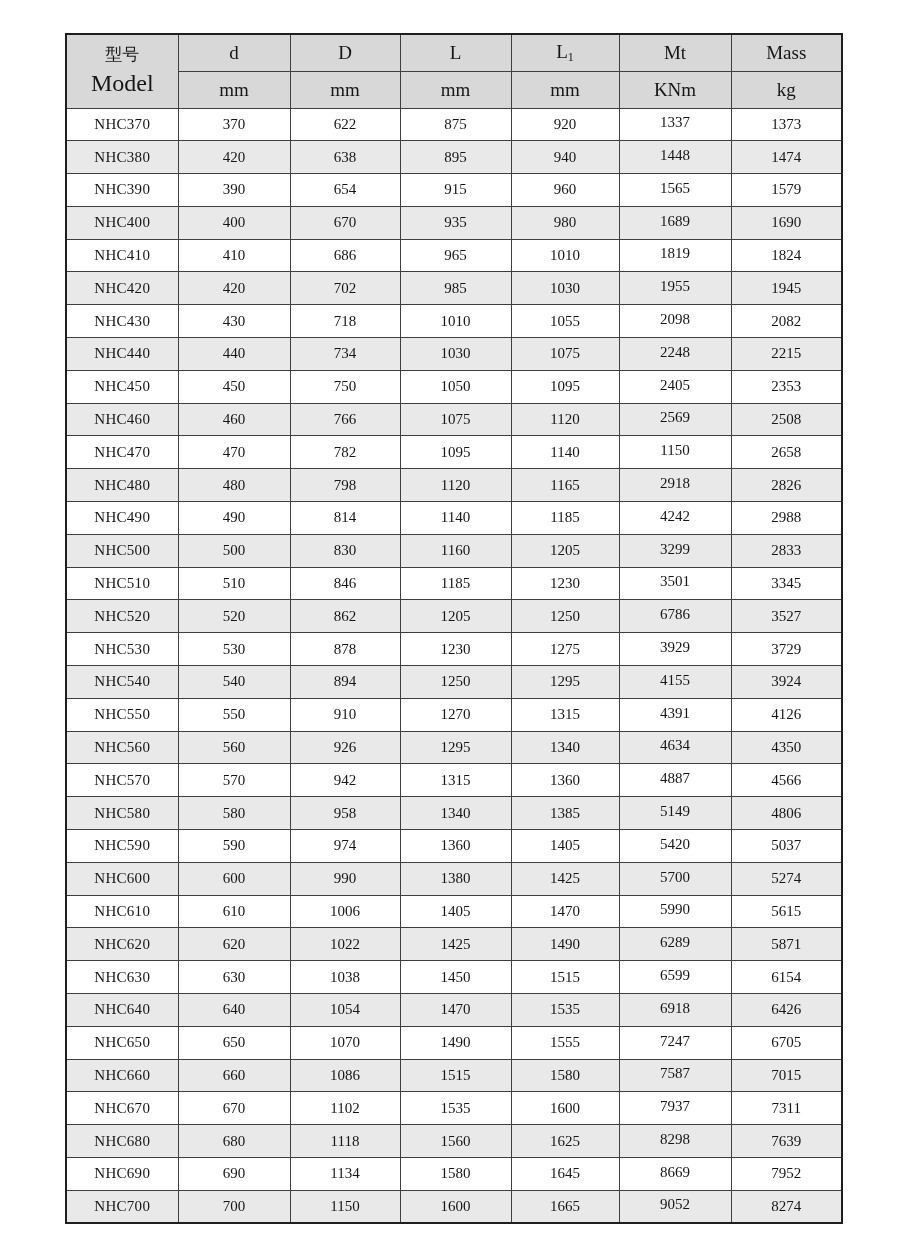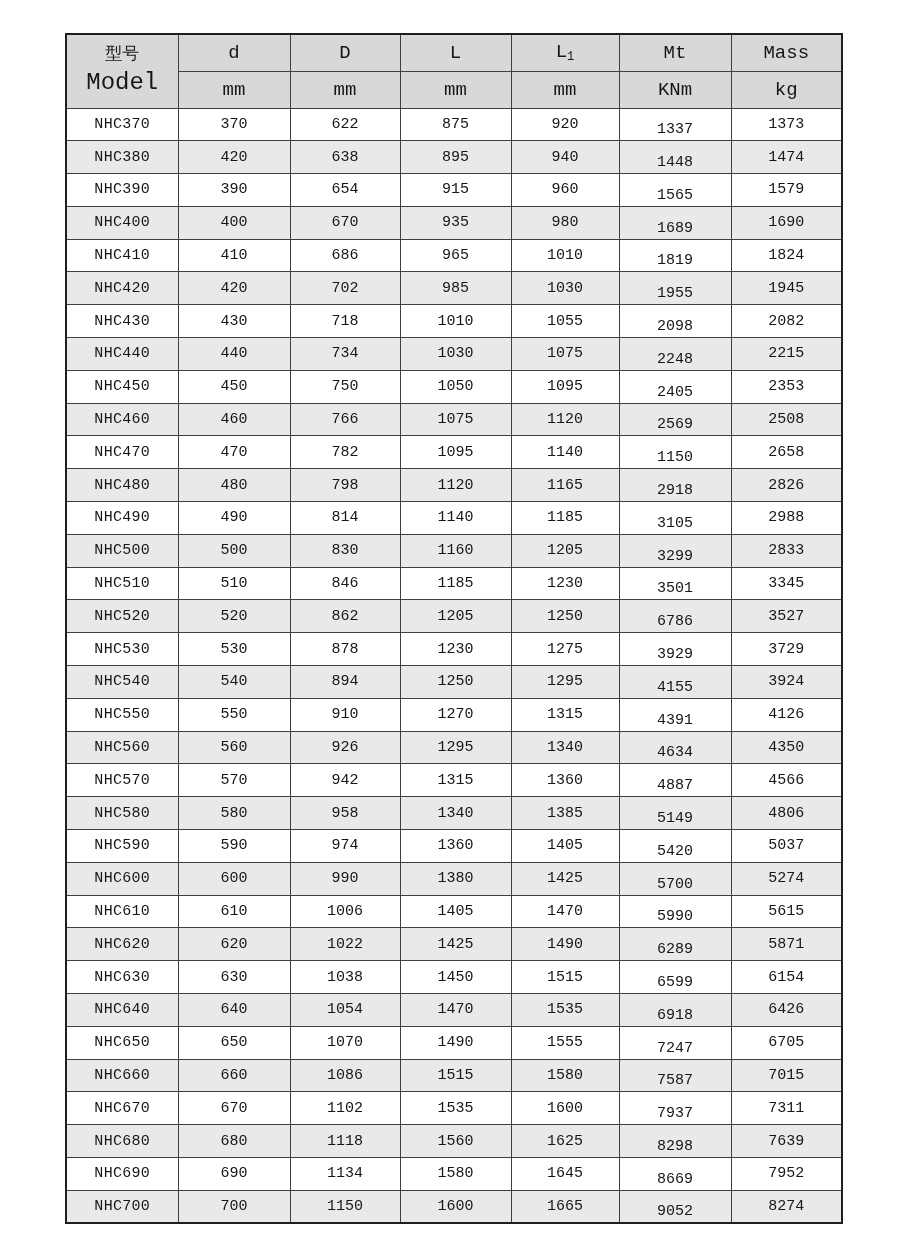--- a/index.html
+++ b/index.html
@@ -7,21 +7,21 @@
     margin: 0;
     padding: 0;
     background: #ffffff;
   }
   .page {
     position: relative;
     width: 901px;
     height: 1252px;
     background: #ffffff;
     overflow: hidden;
-    font-family: Liberation Mono, monospace;
+    font-family: Liberation Serif, serif;
   }
   table.spec {
     position: absolute;
     left: 65px;
     top: 33px;
     width: 776px;
     border-collapse: collapse;
     table-layout: fixed;
     border: 2px solid #1f1f1f;
     color: #161616;
@@ -54,21 +54,21 @@
     background: #ffffff;
   }
   tbody tr.alt td { background: #e9e9e9; }
   tbody td.model-cell { font-size: 15px; letter-spacing: 0.3px; }
   
   tbody td.mt-cell {
     vertical-align: bottom;
   }
   tbody td.mt-cell .v {
     display: block;
-    padding-bottom: 3px;
+    padding-bottom: 10px;
     line-height: 1;
     text-align: center;
   }
 </style>
 </head>
 <body>
 
 <div class="page">
   <table class="spec">
     <colgroup>
@@ -235,21 +235,21 @@
           </td>
           <td>2826</td>
         </tr>
         <tr>
           <td class="model-cell">NHC490</td>
           <td>490</td>
           <td>814</td>
           <td>1140</td>
           <td>1185</td>
           <td class="mt-cell">
-            <span class="v">3105</span>
+            <span class="v">4242</span>
           </td>
           <td>2988</td>
         </tr>
         <tr class="alt">
           <td class="model-cell">NHC500</td>
           <td>500</td>
           <td>830</td>
           <td>1160</td>
           <td>1205</td>
           <td class="mt-cell">

